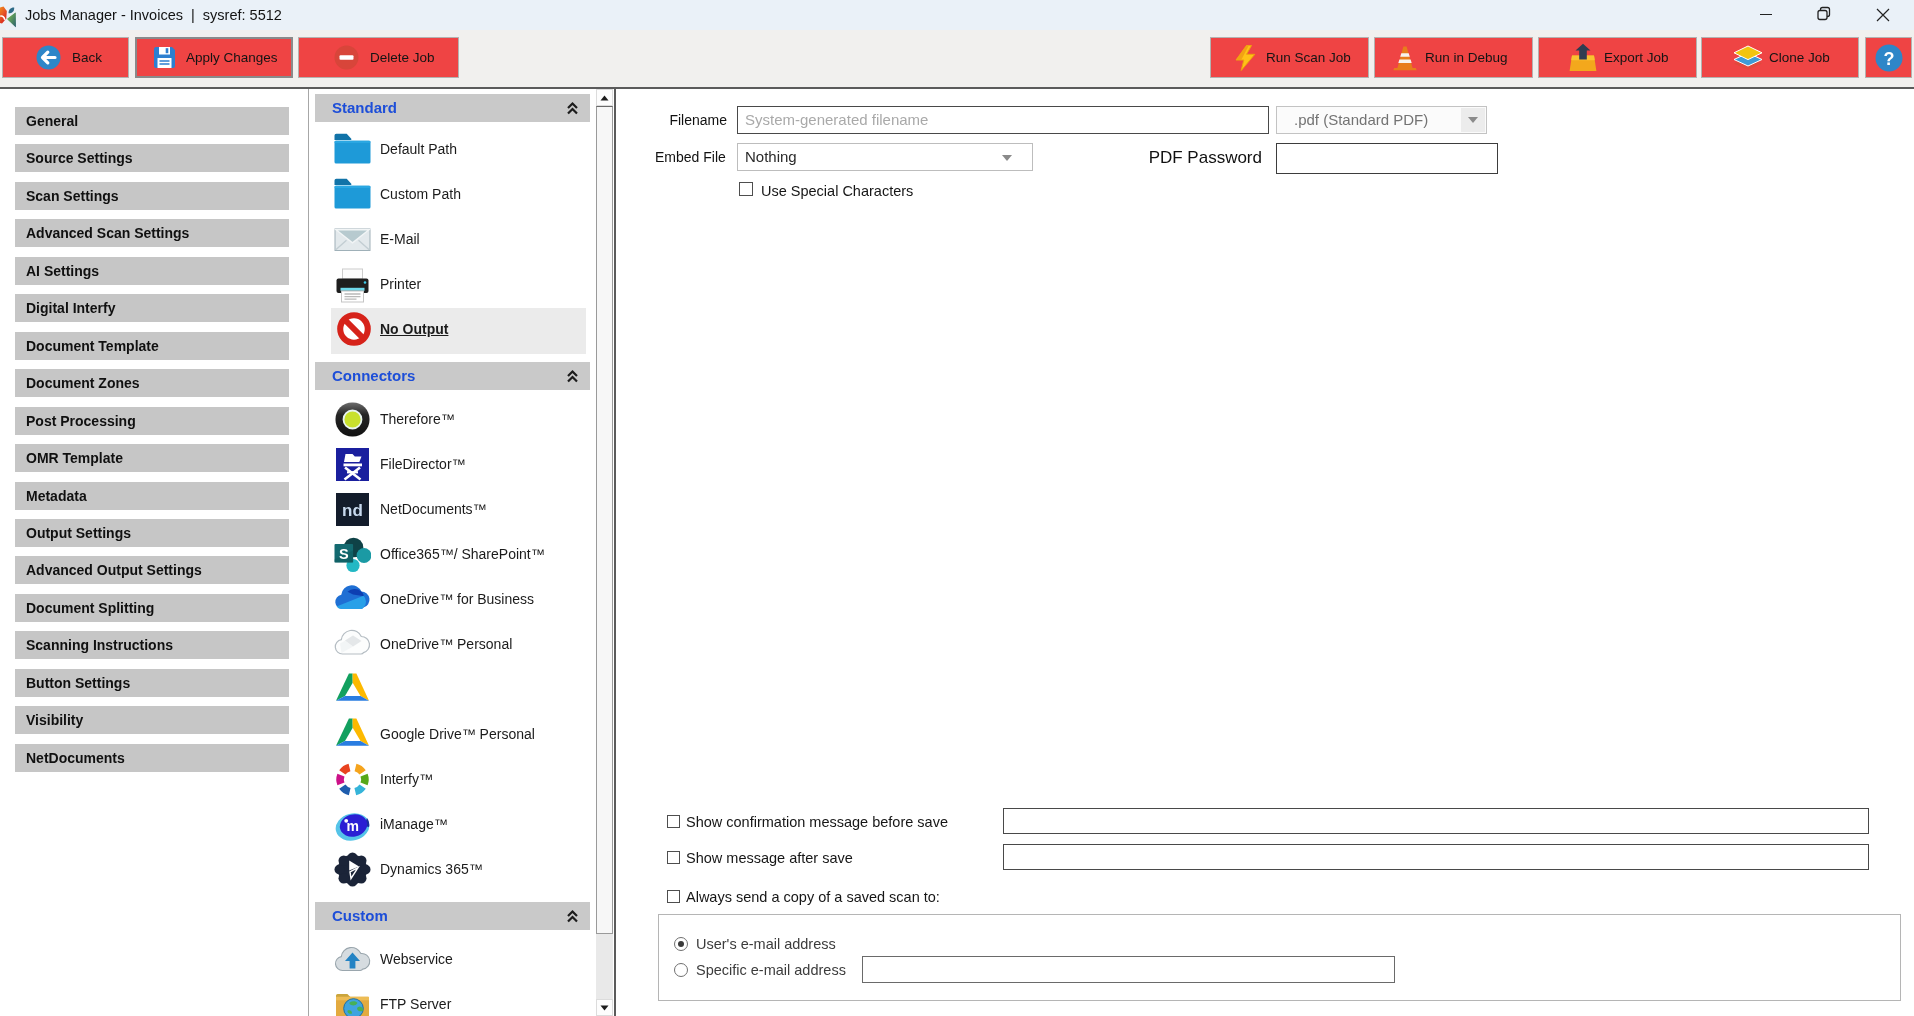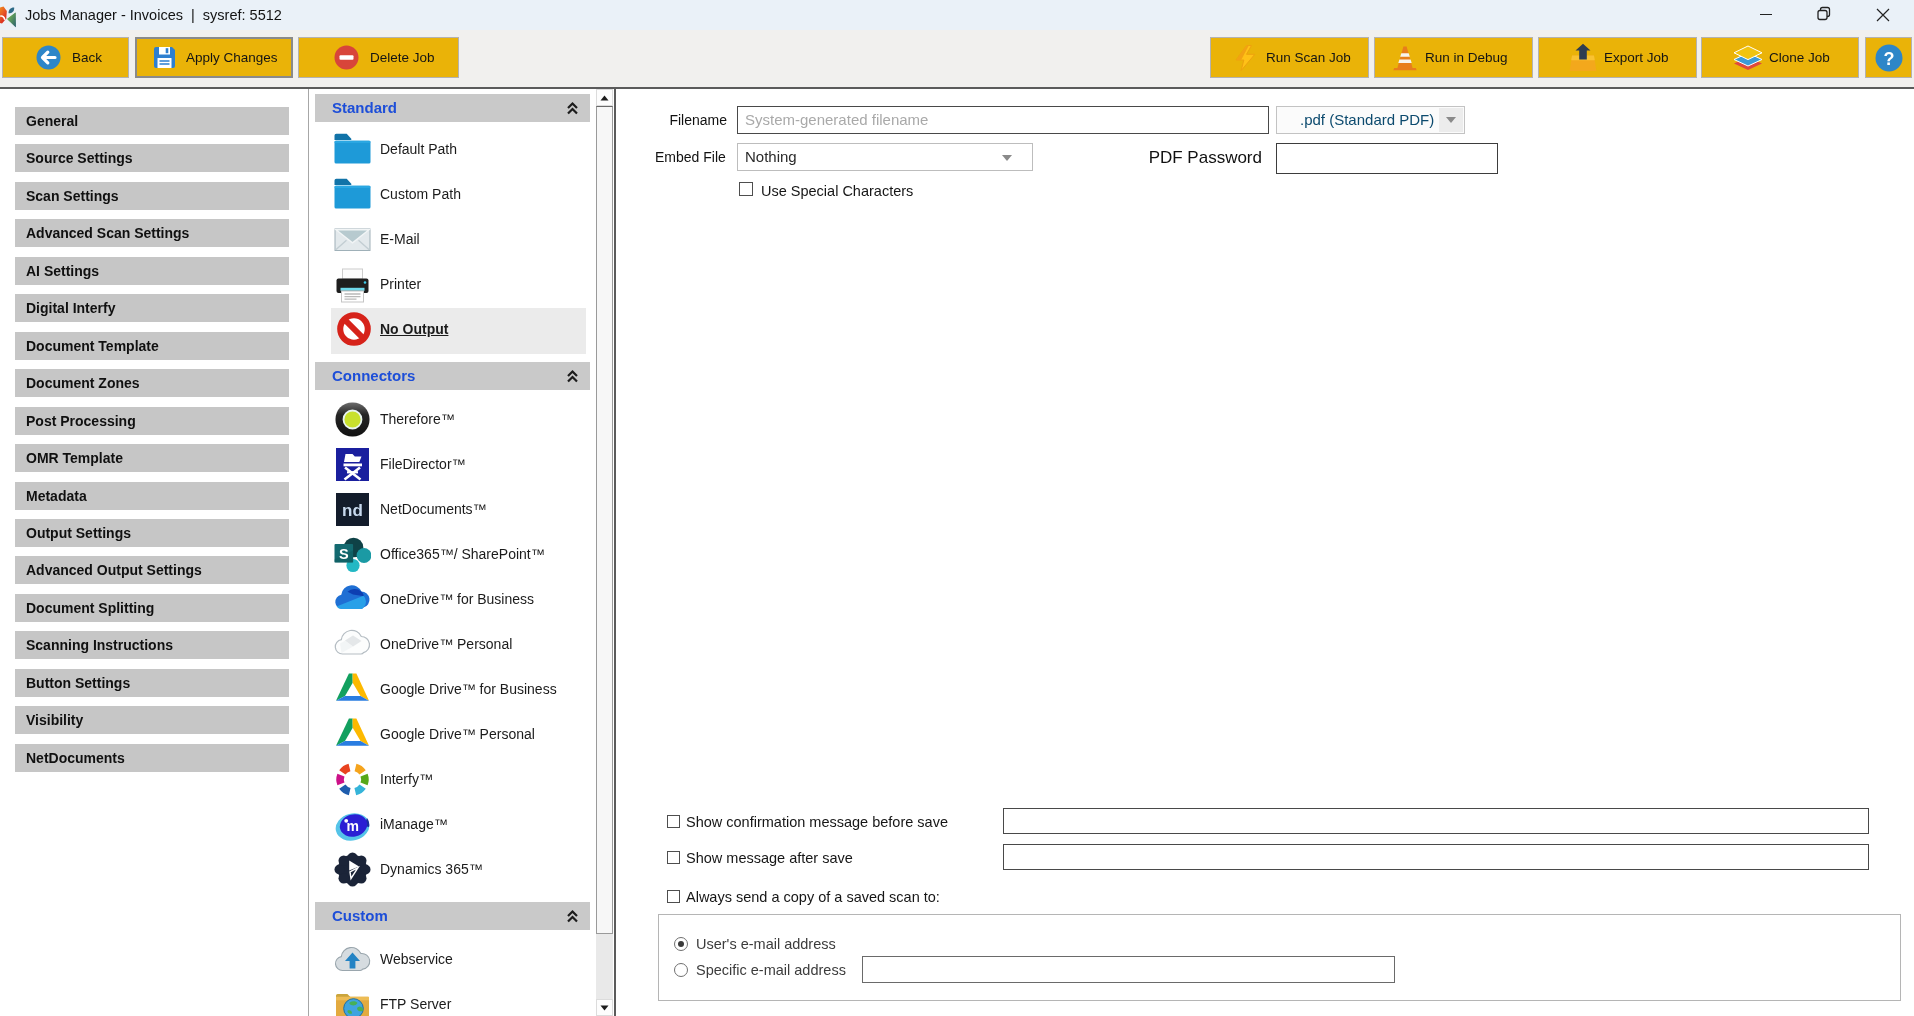--- a/index.html
+++ b/index.html
@@ -2,21 +2,21 @@
 <html><head>
 <meta charset="utf-8">
 <style>
 * { margin:0; padding:0; box-sizing:border-box; }
 html,body { width:1914px; height:1016px; overflow:hidden; background:#fff;
   font-family:"Liberation Sans", sans-serif; }
 #titlebar { position:absolute; left:0; top:0; width:1914px; height:30px; background:#eaf1f8; }
 #title-text { position:absolute; left:25px; top:7px; font-size:14.5px; color:#131313; }
 .wbtn { position:absolute; top:0; width:46px; height:30px; }
 #toolbar { position:absolute; left:0; top:30px; width:1914px; height:57px; background:#f1f0ee; }
-.tbbtn { position:absolute; top:7px; height:41px; background:#eab308; border:1px solid #b4b2b0;
+.tbbtn { position:absolute; top:7px; height:41px; background:#ef4444; border:1px solid #b4b2b0;
   display:flex; align-items:center; font-size:13.5px; color:#141414; }
 .tbbtn svg { flex:0 0 auto; }
 #darkline { position:absolute; left:0; top:87px; width:1914px; height:2px; background:#5b5b5b; }
 #vline1 { position:absolute; left:308px; top:89px; width:1px; height:927px; background:#a7a7a7; }
 #vline2 { position:absolute; left:614px; top:89px; width:2px; height:927px; background:#5b5b5b; }
 .sbtn { position:absolute; left:15px; width:274px; height:28px; background:#c6c6c6;
   font-weight:bold; font-size:14px; color:#101010; line-height:28px; padding-left:11px; }
 .hdr { position:absolute; left:315px; width:275px; height:28px; background:#c9c9c9;
   font-weight:bold; font-size:15px; color:#1d4ed8; line-height:28px; padding-left:17px; }
 .hdr svg { position:absolute; right:11px; top:7px; }
@@ -260,21 +260,20 @@
         <path fill="#eef1f2" d="M7.5,27 L19,20.5 L11,14.8 L6,17.5 Z" opacity="0.7"></path>
       </svg>
       <span class="lbl">OneDrive™ Personal</span>
     </div>
 <div class="mrow" style="top:667px">
       <svg class="ic" viewBox="0 0 37 37">
         <path fill="#12a05f" d="M14.9,2.5 L18.6,2.5 L18.7,11.8 L11,24.9 L2,29.8 Z"></path>
         <path fill="#fdb900" d="M18.6,2.5 L22.4,2.5 L35,29.8 L26.5,24.9 L18.7,11.8 Z"></path>
         <path fill="#2a7de1" d="M2,29.8 L11,24.9 H26.5 L35,29.8 Z"></path>
       </svg>
-      <span class="lbl">Google Drive™ for Business</span>
     </div>
 <div class="mrow" style="top:712px">
       <svg class="ic" viewBox="0 0 37 37">
         <path fill="#12a05f" d="M14.9,2.5 L18.6,2.5 L18.7,11.8 L11,24.9 L2,29.8 Z"></path>
         <path fill="#fdb900" d="M18.6,2.5 L22.4,2.5 L35,29.8 L26.5,24.9 L18.7,11.8 Z"></path>
         <path fill="#2a7de1" d="M2,29.8 L11,24.9 H26.5 L35,29.8 Z"></path>
       </svg>
       <span class="lbl">Google Drive™ Personal</span>
     </div>
 <div class="mrow" style="top:757px">
@@ -345,21 +344,21 @@
 <div style="position:absolute;left:0;top:17px;width:17px;height:828px;background:#f7f7f7;border:1px solid #9a9a9a;border-top-color:#6a6a6a;"></div>
 <div style="position:absolute;left:0;top:845px;width:17px;height:65px;background:#e9e9e9;"></div>
 <div style="position:absolute;left:0;top:910px;width:17px;height:17px;background:#fdfdfd;border:1px solid #dcdcdc;"></div>
 <svg style="position:absolute;left:4px;top:916px" width="9" height="6" viewBox="0 0 9 6">
       <path fill="#1c1c1c" d="M0.5,0.5 H8.5 L4.5,5.5 Z"></path>
     </svg>
 </div>
 <div id="main">
 <div class="fldlabel" style="left:666px; top:112px; width:61px; text-align:right;">Filename</div>
 <div class="inputbox" style="left:737px; top:106px; width:532px; height:28px; color:#a9a9a9; font-size:15px; line-height:26px; padding-left:7px;">System-generated filename</div>
-<div class="inputbox" style="left:1276px; top:106px; width:189px; height:28px; border:1px solid #c3c3c3; background:#fbfbfb; color:#0c4a6e; font-size:15px; line-height:26px; padding-left:23px;">.pdf (Standard PDF)
+<div class="inputbox" style="left:1276px; top:106px; width:211px; height:28px; border:1px solid #c3c3c3; background:#fbfbfb; color:#737373; font-size:15px; line-height:26px; padding-left:17px;">.pdf (Standard PDF)
   <div style="position:absolute; right:1px; top:1px; width:24px; height:24px; background:#ececec;"></div>
   <svg style="position:absolute; right:8px; top:10px;" width="10" height="6" viewBox="0 0 10 6">
         <path fill="#8a8a8a" d="M0,0 H10 L5,6 Z"></path>
       </svg>
 </div>
 <div class="fldlabel" style="left:655px; top:149px; width:70px; text-align:right;">Embed File</div>
 <div class="inputbox" style="left:737px; top:143px; width:296px; height:28px; border:1px solid #bdbdbd; color:#2a2a2a; font-size:15px; line-height:26px; padding-left:7px;">Nothing
   <svg style="position:absolute; right:20px; top:11px;" width="10" height="6" viewBox="0 0 10 6">
         <path fill="#8a8a8a" d="M0,0 H10 L5,6 Z"></path>
       </svg>

